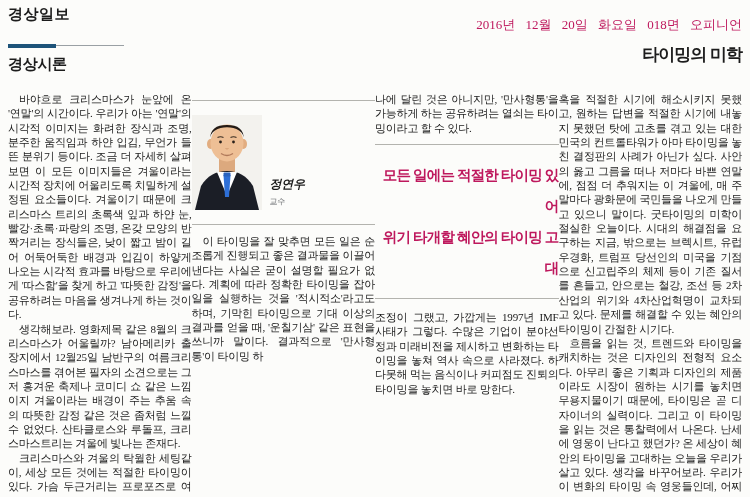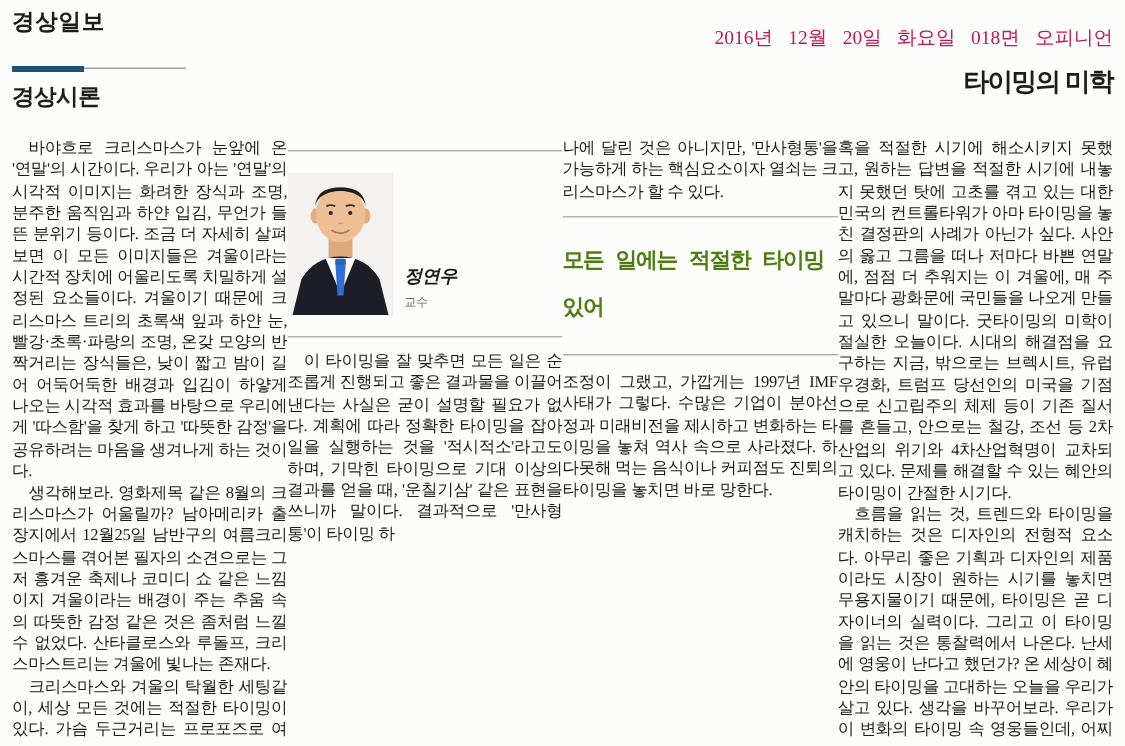--- a/index.html
+++ b/index.html
@@ -39,22 +39,22 @@
   .author-box{margin:8px 0 9px 0;border-top:1px solid #b3b3ae;border-bottom:1px solid #b3b3ae;
     padding:14px 0;display:flex;gap:8px;}
   .photo{width:70px;height:95px;flex:0 0 70px;display:block;}
   .caption{display:flex;flex-direction:column;justify-content:flex-end;
     padding-bottom:3px;font-family:"Liberation Sans",sans-serif;text-align:left;min-width:0;}
   .author-name{font-weight:bold;font-size:12px;letter-spacing:-.3px;margin-bottom:5px;font-style:italic;}
   .author-affil,.author-job{font-size:8px;line-height:11px;color:#63666a;letter-spacing:-.2px;}
 
   
   .quote-box{margin:9px 0 11px 0;border-top:1px solid #b3b3ae;border-bottom:1px solid #b3b3ae;
-    padding:15px 0 14px 0;text-align:left;font-family:Liberation Mono, monospace;
-    font-weight:bold;font-size:14.5px;line-height:31px;letter-spacing:-.8px;color:#4d7c0f;}
+    padding:15px 0 14px 0;text-align:right;font-family:Liberation Serif, serif;
+    font-weight:bold;font-size:14.5px;line-height:31px;letter-spacing:-.8px;color:#be185d;}
 </style>
 </head>
 <body>
 
 <div class="page">
 
   <div class="topbar">
     <div class="masthead">경상일보</div>
     <div class="dateline">2016년 12월 20일 화요일 018면 오피니언</div>
   </div>
@@ -102,24 +102,25 @@
         <div class="caption">
           <div class="author-name">정연우</div>
           <div class="author-job">교수</div>
         </div>
       </div>
 
       <p class="indent">이 타이밍을 잘 맞추면 모든 일은 순조롭게 진행되고 좋은 결과물을 이끌어낸다는 사실은 굳이 설명할 필요가 없다. 계획에 따라 정확한 타이밍을 잡아 일을 실행하는 것을 '적시적소'라고도 하며, 기막힌 타이밍으로 기대 이상의 결과를 얻을 때, '운칠기삼' 같은 표현을 쓰니까 말이다. 결과적으로 '만사형통'이 타이밍 하</p>
     </div>
 
     <div class="col">
-      <p>나에 달린 것은 아니지만, '만사형통'을 가능하게 하는 핵심요소이자 열쇠는 크리스마스가 할 수 있다.</p>
+      <p>나에 달린 것은 아니지만, '만사형통'을 가능하게 하는 공유하려는 열쇠는 타이밍이라고 할 수 있다.</p>
 
       <div class="quote-box">
         <div class="quote-line">모든 일에는 적절한 타이밍 있어</div>
+        <div class="quote-line">위기 타개할 혜안의 타이밍 고대</div>
       </div>
 
       <p>조정이 그랬고, 가깝게는 1997년 IMF 사태가 그렇다. 수많은 기업이 분야선정과 미래비전을 제시하고 변화하는 타이밍을 놓쳐 역사 속으로 사라졌다. 하다못해 먹는 음식이나 커피점도 진퇴의 타이밍을 놓치면 바로 망한다.</p>
 
     </div>
 
     <div class="col">
       <p>혹을 적절한 시기에 해소시키지 못했고, 원하는 답변을 적절한 시기에 내놓지 못했던 탓에 고초를 겪고 있는 대한민국의 컨트롤타워가 아마 타이밍을 놓친 결정판의 사례가 아닌가 싶다. 사안의 옳고 그름을 떠나 저마다 바쁜 연말에, 점점 더 추워지는 이 겨울에, 매 주말마다 광화문에 국민들을 나오게 만들고 있으니 말이다. 굿타이밍의 미학이 절실한 오늘이다. 시대의 해결점을 요구하는 지금, 밖으로는 브렉시트, 유럽 우경화, 트럼프 당선인의 미국을 기점으로 신고립주의 체제 등이 기존 질서를 흔들고, 안으로는 철강, 조선 등 2차산업의 위기와 4차산업혁명이 교차되고 있다. 문제를 해결할 수 있는 혜안의 타이밍이 간절한 시기다.</p>
       <p class="indent">흐름을 읽는 것, 트렌드와 타이밍을 캐치하는 것은 디자인의 전형적 요소다. 아무리 좋은 기획과 디자인의 제품이라도 시장이 원하는 시기를 놓치면 무용지물이기 때문에, 타이밍은 곧 디자이너의 실력이다. 그리고 이 타이밍을 읽는 것은 통찰력에서 나온다. 난세에 영웅이 난다고 했던가? 온 세상이 혜안의 타이밍을 고대하는 오늘을 우리가 살고 있다. 생각을 바꾸어보라. 우리가 이 변화의 타이밍 속 영웅들인데, 어찌 즐겁지 아니한가? 메리 크리스마스 &amp; 해피 뉴이어!</p>
     </div>

